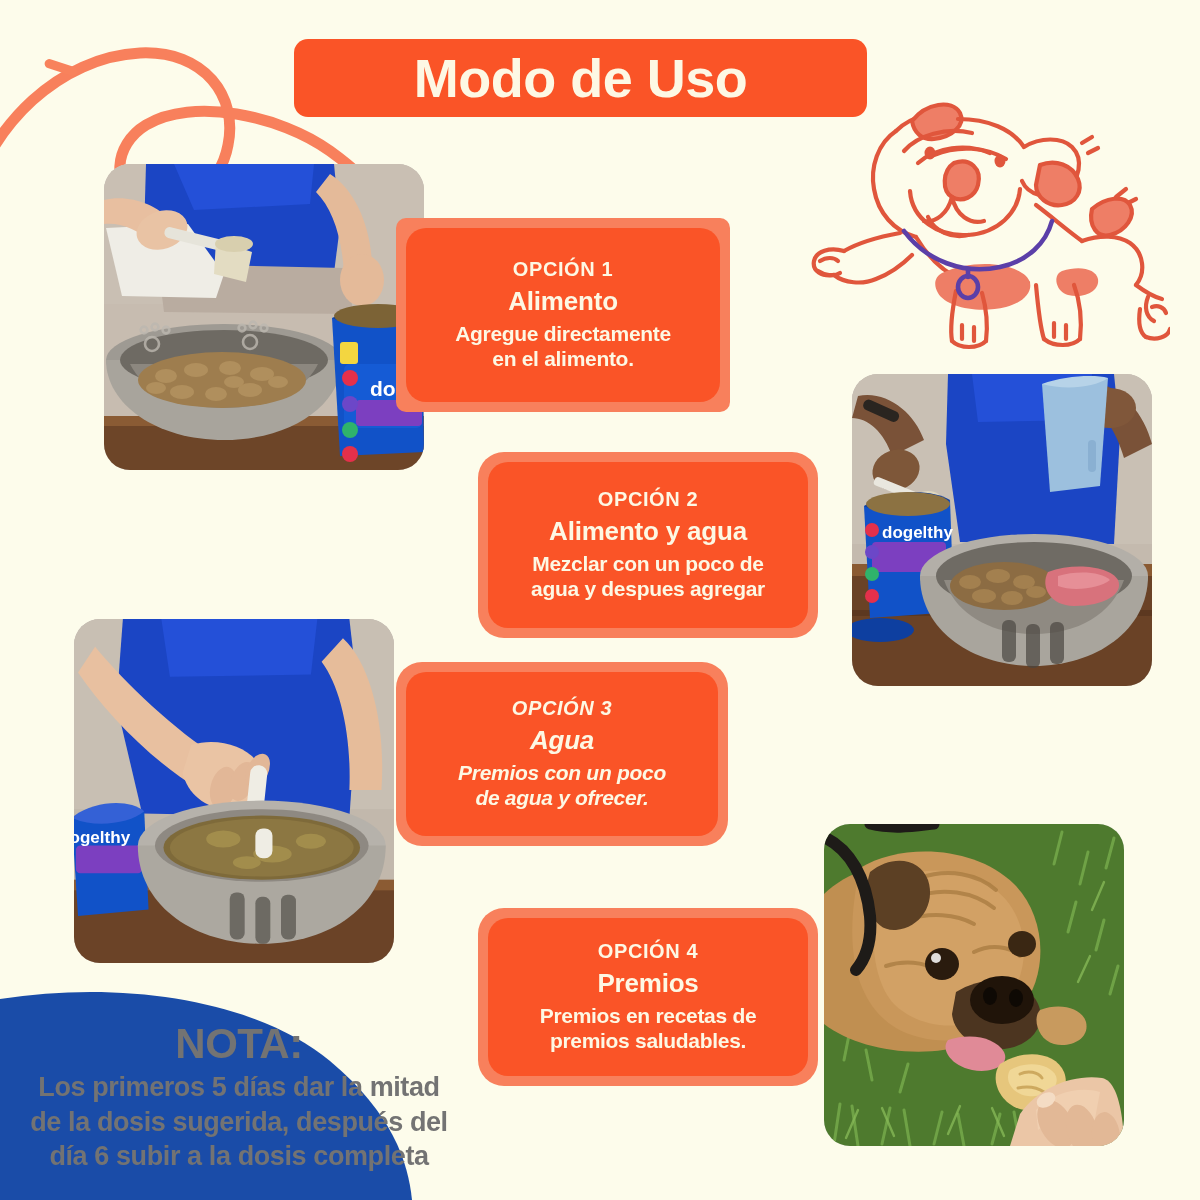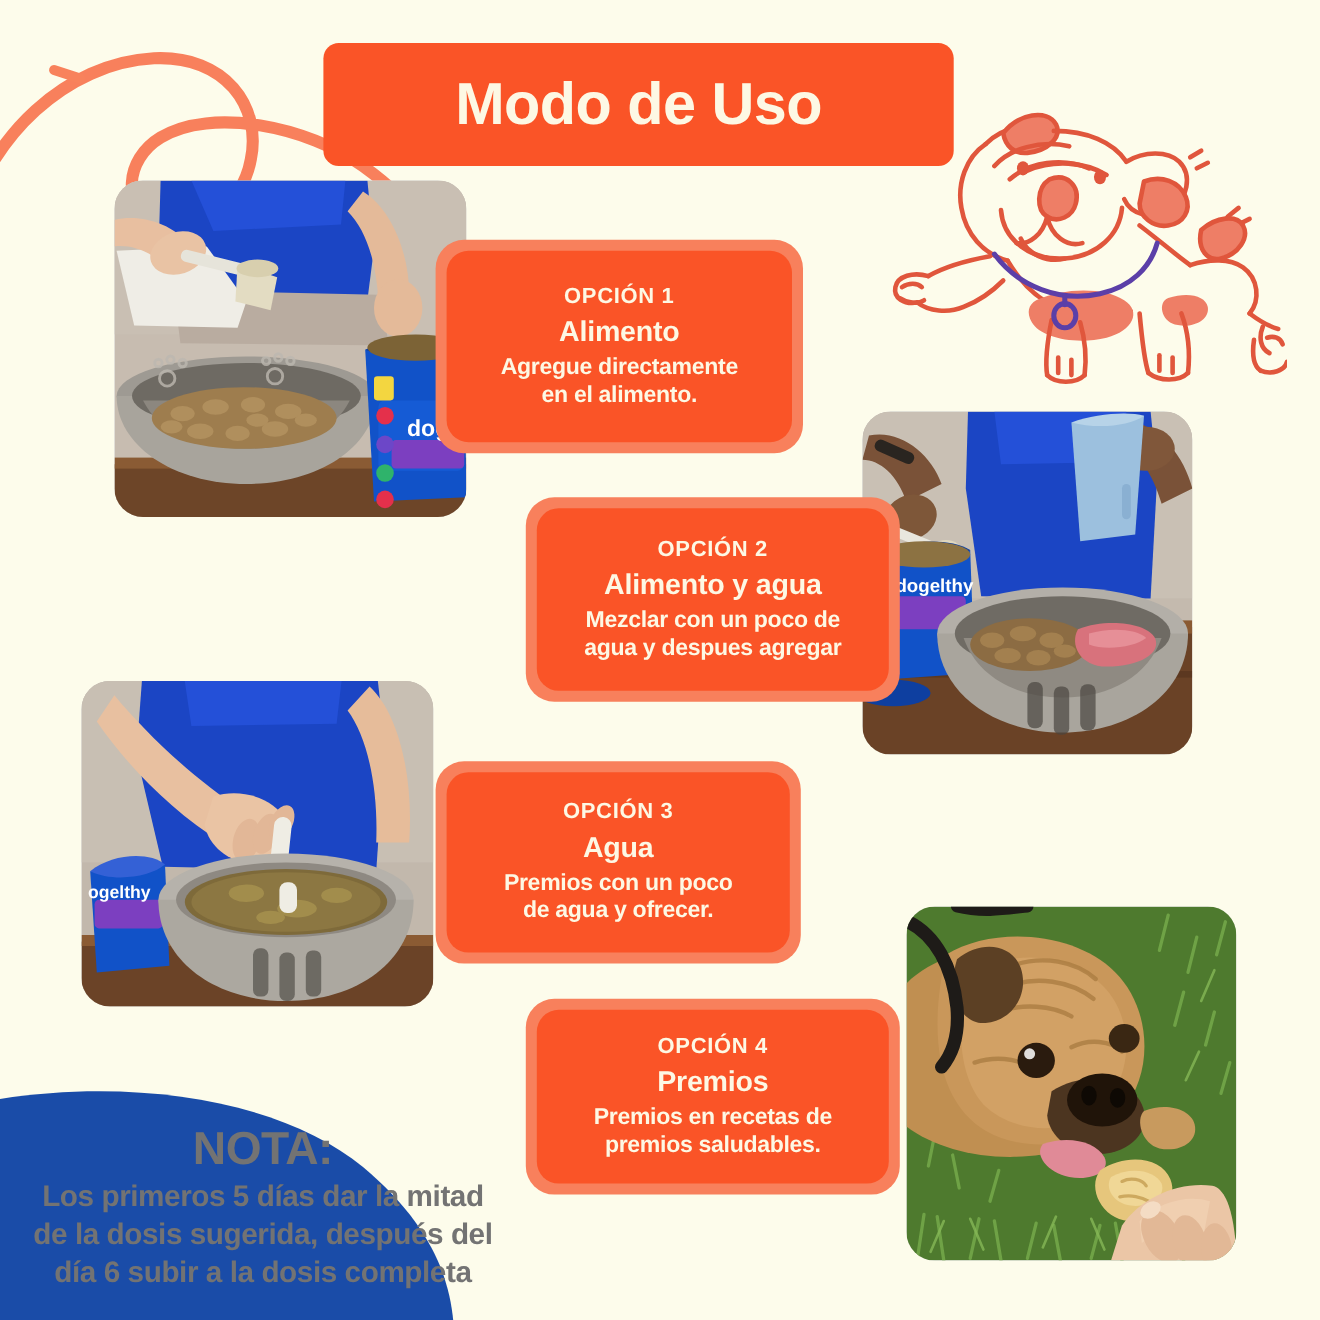--- a/index.html
+++ b/index.html
@@ -19,39 +19,39 @@
     overflow: hidden;
   }
 
   
   .deco-swoosh { position: absolute; left: -30px; top: 5px; width: 420px; height: 250px; pointer-events: none; }
   .deco-dash   { position: absolute; left: 44px; top: 63px; width: 34px; height: 9px; border-radius: 6px;
                  background: #F8825C; transform: rotate(18deg); }
 
   
   .title-banner {
-    position: absolute; left: 294px; top: 39px; width: 573px; height: 112px;
+    position: absolute; left: 294px; top: 39px; width: 573px; height: 78px;
     background: #FA5427; border-radius: 14px;
     display: flex; align-items: center; justify-content: center;
   }
   .title-text {
     color: #FDF8E4; font-size: 54px; font-weight: 700; letter-spacing: -0.5px;
     font-family: "Liberation Sans", sans-serif; line-height: 1;
   }
 
   
   .dog-art { position: absolute; left: 800px; top: 85px; width: 370px; height: 270px; }
 
   
   .photo { position: absolute; border-radius: 26px; overflow: hidden; background: #ddd; }
   .photo svg { display: block; width: 100%; height: 100%; }
 
   #photo-1 { left: 74px;  top: 164px; width: 320px; height: 306px; margin-left: 30px; }
-  #photo-2 { left: 784px; top: 374px; width: 300px; height: 312px; }
-  #photo-3 { left: 74px;  top: 619px; width: 320px; height: 296px; }
+  #photo-2 { left: 852px; top: 374px; width: 300px; height: 312px; }
+  #photo-3 { left: 74px;  top: 619px; width: 320px; height: 344px; }
   #photo-4 { left: 824px; top: 824px; width: 300px; height: 322px; }
 
   
   .card {
     position: absolute; background: #F8805C; border-radius: 26px;
     padding: 10px; display: flex;
   }
   .card-inner {
     flex: 1; background: #FA5427; border-radius: 20px;
     display: flex; flex-direction: column; align-items: center; justify-content: center;
@@ -63,23 +63,23 @@
   }
   .card-title {
     color: #FDF8E4; font-size: 26px; font-weight: 700; letter-spacing: -0.2px;
     line-height: 1.15; margin-bottom: 4px;
   }
   .card-desc {
     color: #FDF8E4; font-size: 21px; font-weight: 700; letter-spacing: -0.3px;
     line-height: 1.22; text-align: center;
   }
 
-  #card-1 { left: 396px; top: 218px; width: 334px; height: 194px; }
+  #card-1 { left: 396px; top: 218px; width: 334px; height: 194px; border-radius: 10px; }
   #card-2 { left: 478px; top: 452px; width: 340px; height: 186px; }
-  #card-3 { left: 396px; top: 692px; width: 332px; height: 184px; }
+  #card-3 { left: 396px; top: 662px; width: 332px; height: 184px; font-style: italic; }
   #card-4 { left: 478px; top: 908px; width: 340px; height: 178px; }
 
   
   .nota-shape { position: absolute; left: 0; top: 975px; width: 560px; height: 225px; }
   .nota-text-wrap {
     position: absolute; left: 0; top: 1022px; width: 478px;
     text-align: center; color: #737373;
   }
   .nota-heading {
     font-size: 42px; font-weight: 700; letter-spacing: -0.5px; line-height: 1.05;

